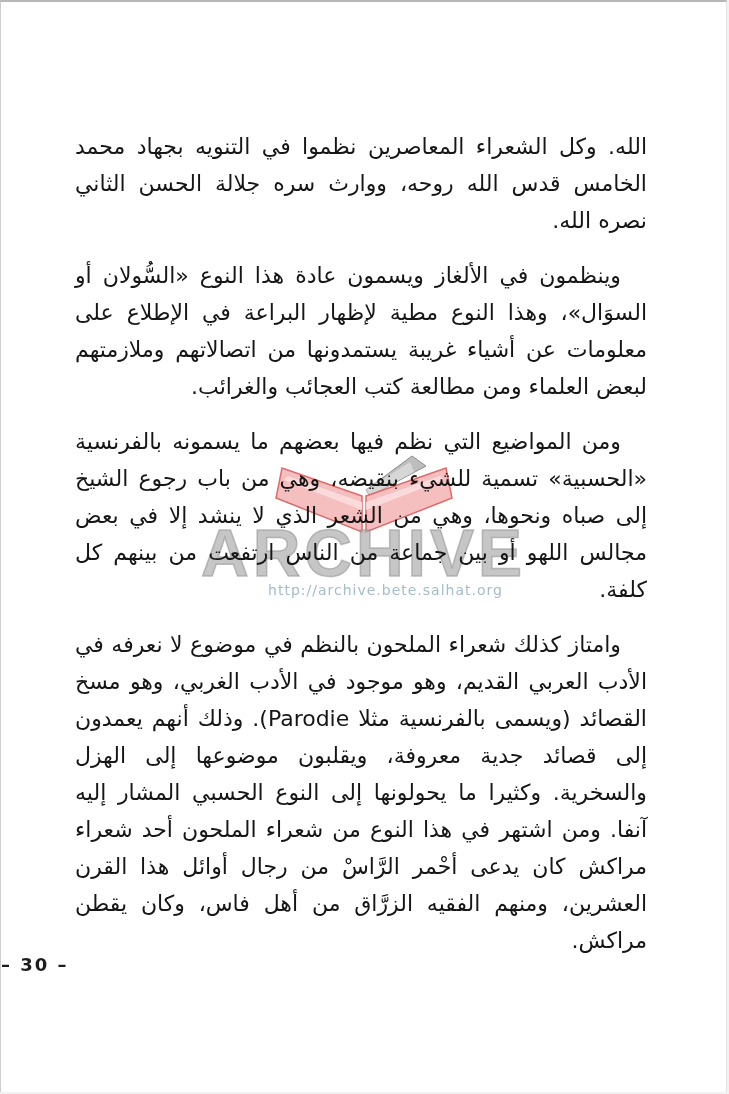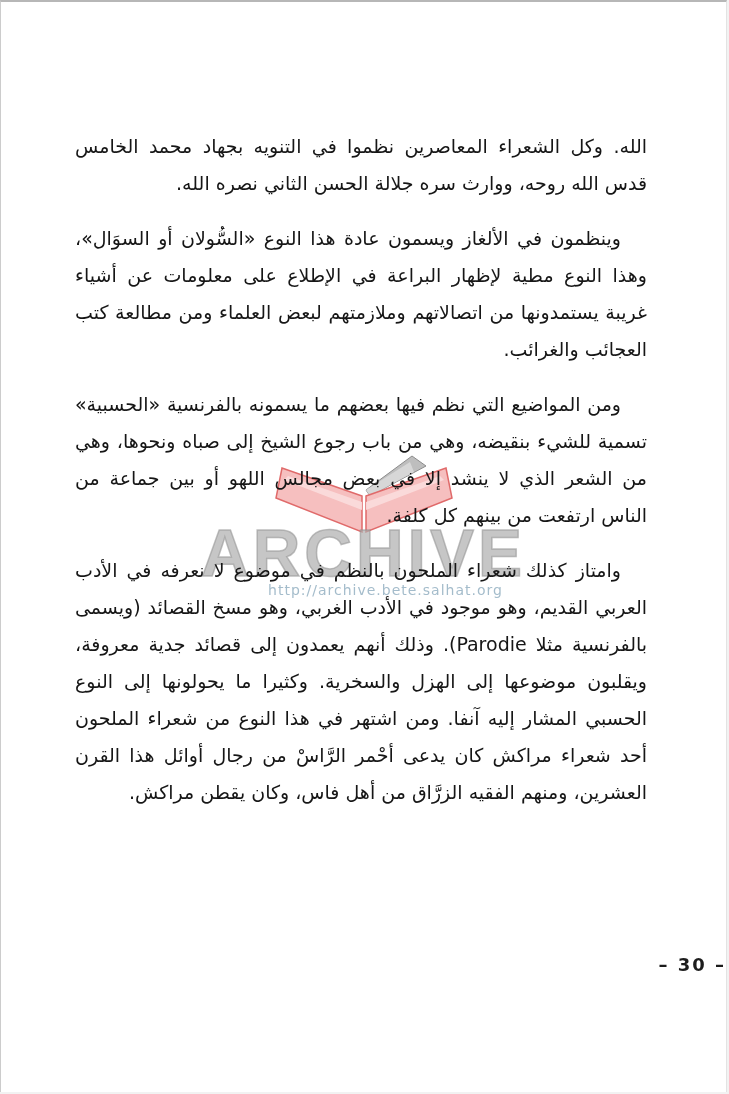--- a/index.html
+++ b/index.html
@@ -63,36 +63,36 @@
   }
   
   .text-block {
     position: absolute;
     top: 126px;
     right: 79px;
     width: 572px;
     z-index: 2;
     direction: rtl;
     text-align: justify;
-    font-size: 19px;
+    font-size: 22px;
     line-height: 37px;
     color: #161616;
   }
   .text-block p {
     margin: 0 0 18px 0;
   }
   .text-block p.indent {
     text-indent: 26px;
   }
   .page-number {
     position: absolute;
     top: 952px;
     left: 0;
     width: 100%;
-    text-align: right;
+    text-align: left;
     z-index: 2;
     font-size: 18px;
     font-weight: bold;
     color: #1c1c1c;
     letter-spacing: 2px;
   }
 </style>
 </head>
 <body>
 

